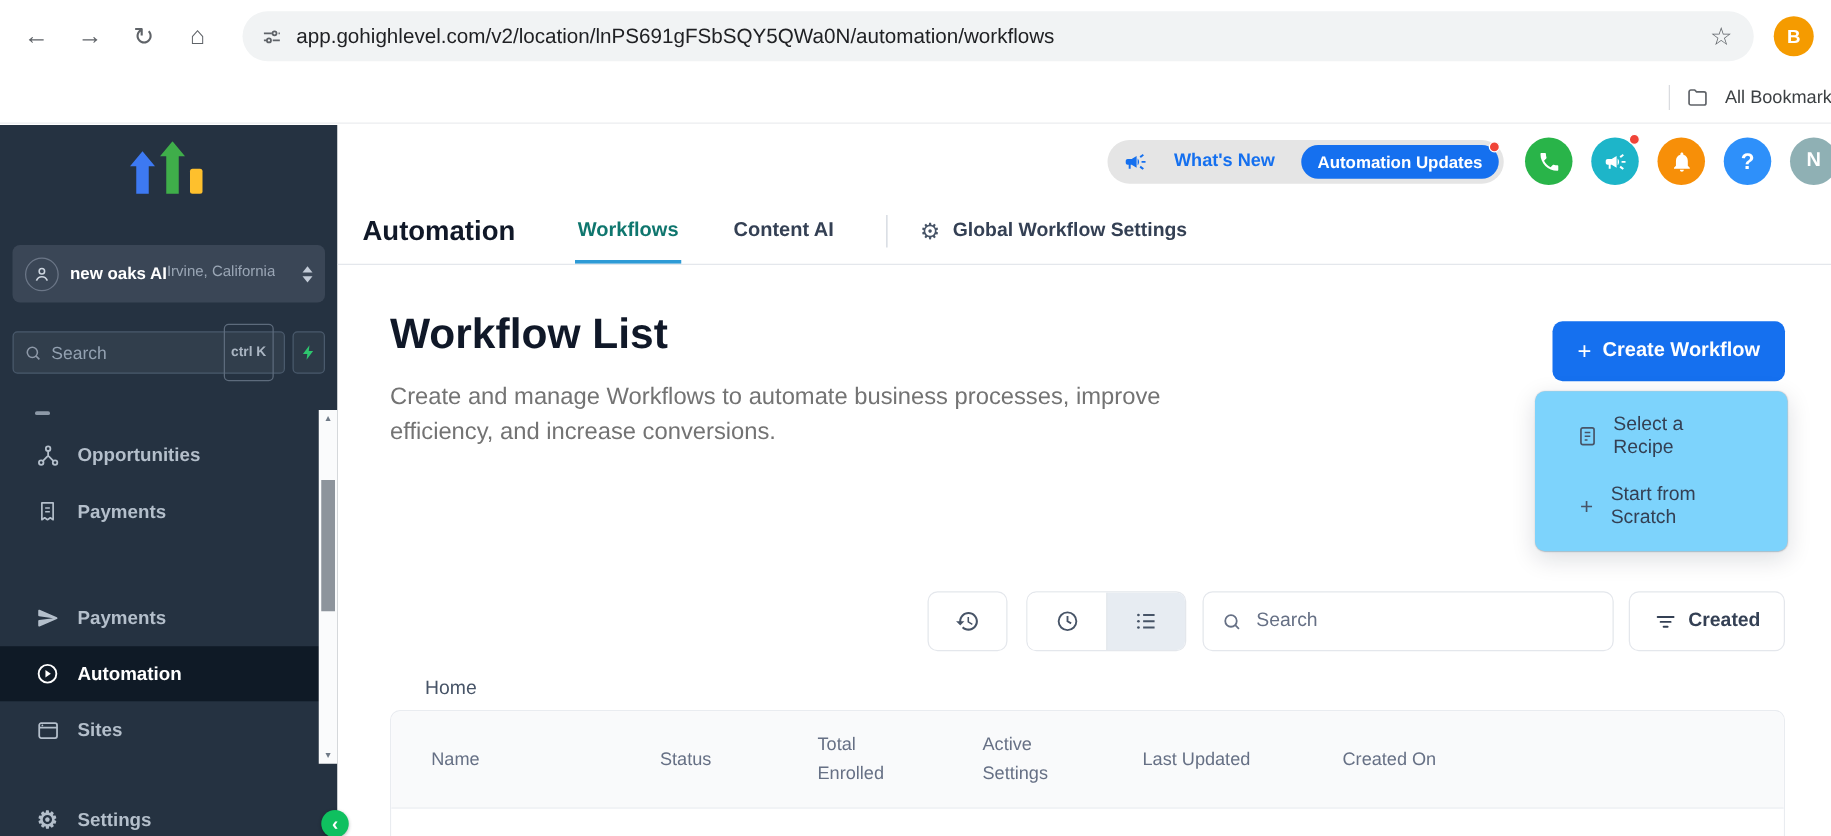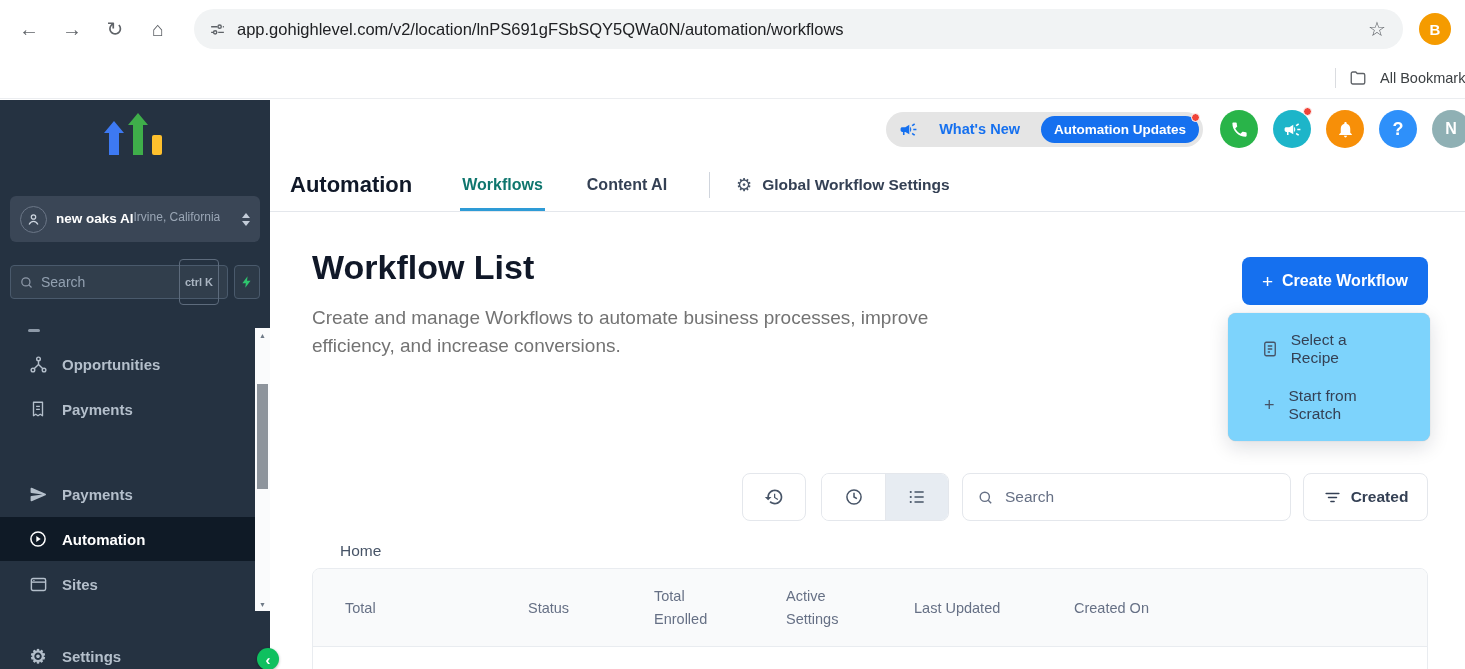--- a/index.html
+++ b/index.html
@@ -386,21 +386,21 @@
           <path d="M4 7h16M7 12h10M10 17h4"></path>
         </svg>
       <span>Created</span>
     </button>
   </div>
 
   <div class="breadcrumb">Home</div>
 
   <div class="wf-table">
     <div class="wf-thead">
-      <div class="th th-name"><span>Total</span></div>
+      <div class="th th-name"><span>Name</span></div>
       <div class="th th-status"><span>Status</span></div>
       <div class="th th-total th-narrow"><span>Total Enrolled</span></div>
       <div class="th th-active th-narrow"><span>Active Settings</span></div>
       <div class="th th-updated"><span>Last Updated</span></div>
       <div class="th th-created"><span>Created On</span></div>
     </div>
     <div class="wf-body-row"></div>
   </div>
 
 </div>

